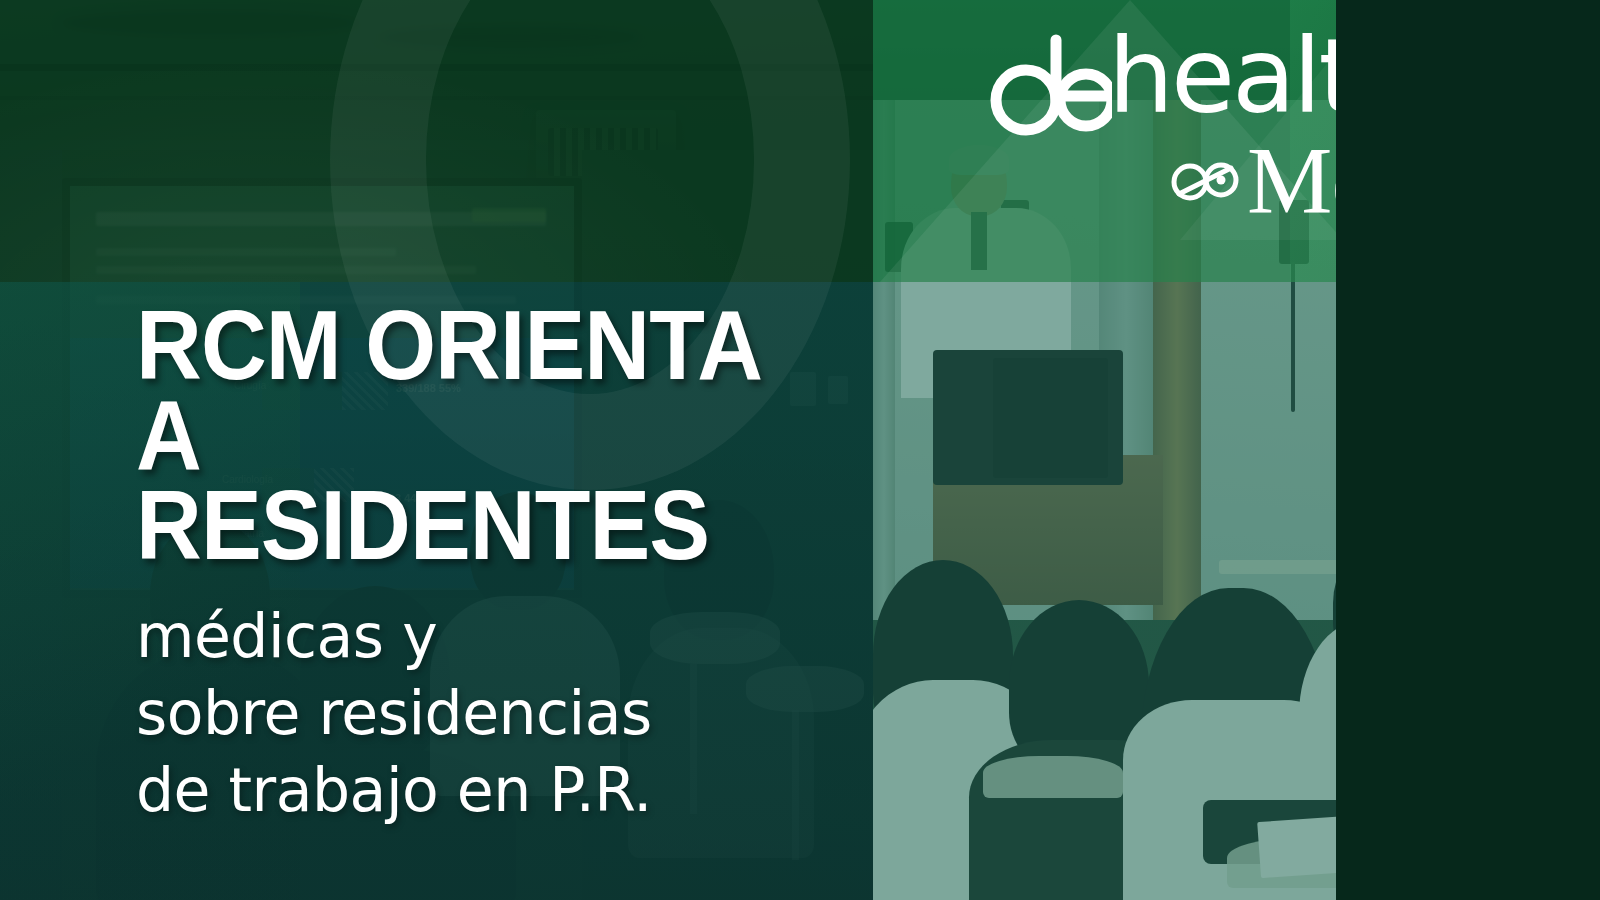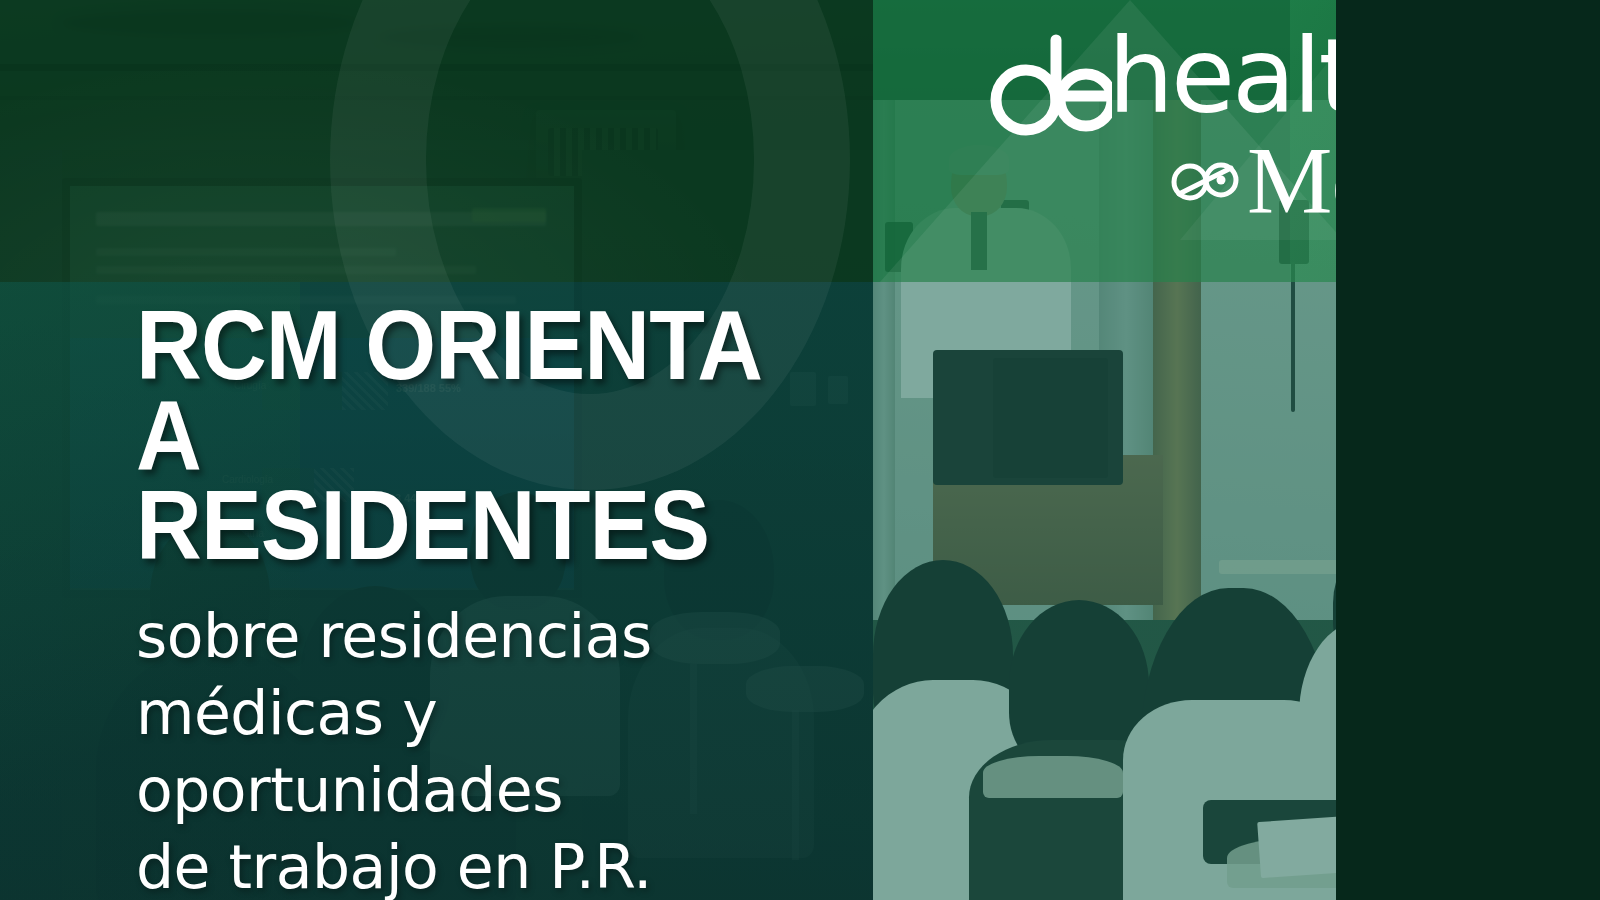--- a/index.html
+++ b/index.html
@@ -467,20 +467,19 @@
     </div>
 
   </div>
 
   <div class="copy">
     <div class="headline">
       <span class="l2">RCM ORIENTA</span>
       <span class="l2">A RESIDENTES</span>
     </div>
     <div class="sub">
+      <span class="sl">médicas y</span>
       <span class="sl">sobre residencias</span>
-      <span class="sl">médicas y</span>
-      <span class="sl">oportunidades</span>
       <span class="sl">de trabajo en P.R.</span>
     </div>
   </div>
 
 </div>
 
 </body></html>

